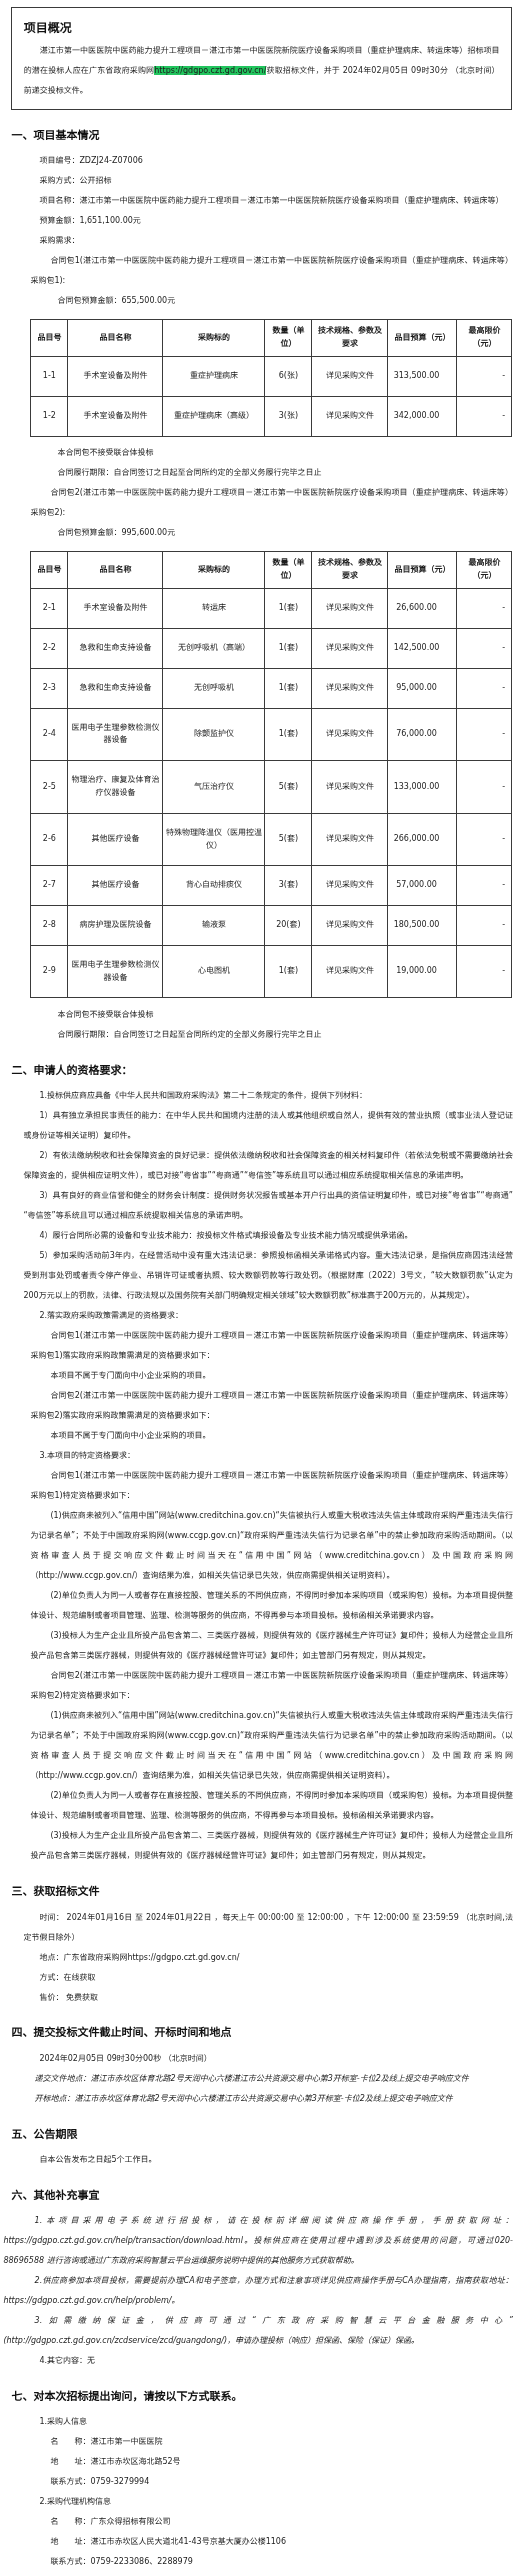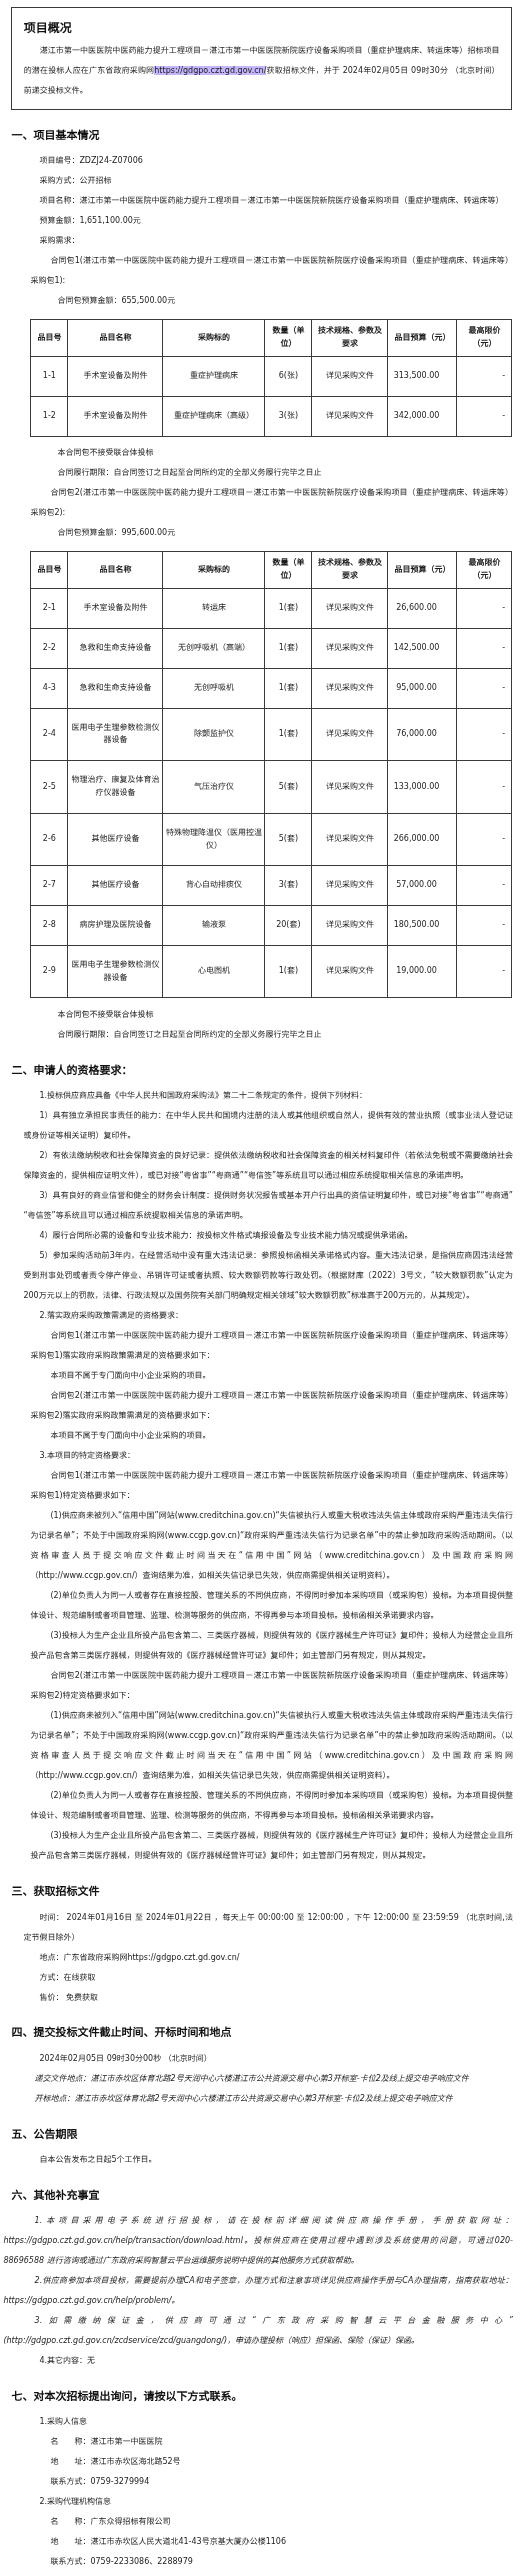--- a/index.html
+++ b/index.html
@@ -24,21 +24,21 @@
     font-size: 12px;
     font-weight: bold;
     line-height: 2.2;
     color: #111;
   }
   .box-para {
     line-height: 2.5;
     text-indent: 2em;
     text-align: justify;
   }
-  .url-hl { background: #c4b5fd; }
+  .url-hl { background: #22c55e; }
 
   
   .h2 {
     font-size: 11px;
     font-weight: bold;
     color: #111;
     margin: 14.7px 0 4.5px 8px;
     line-height: 2;
   }
 
@@ -180,21 +180,21 @@
         <tr>
           <td class="c0">2-2</td>
           <td class="c1">急救和生命支持设备</td>
           <td class="c2">无创呼吸机（高端）</td>
           <td class="c3">1(套)</td>
           <td class="c4">详见采购文件</td>
           <td class="c5">142,500.00</td>
           <td class="c6">-</td>
         </tr>
         <tr>
-          <td class="c0">4-3</td>
+          <td class="c0">2-3</td>
           <td class="c1">急救和生命支持设备</td>
           <td class="c2">无创呼吸机</td>
           <td class="c3">1(套)</td>
           <td class="c4">详见采购文件</td>
           <td class="c5">95,000.00</td>
           <td class="c6">-</td>
         </tr>
         <tr>
           <td class="c0">2-4</td>
           <td class="c1">医用电子生理参数检测仪器设备</td>

